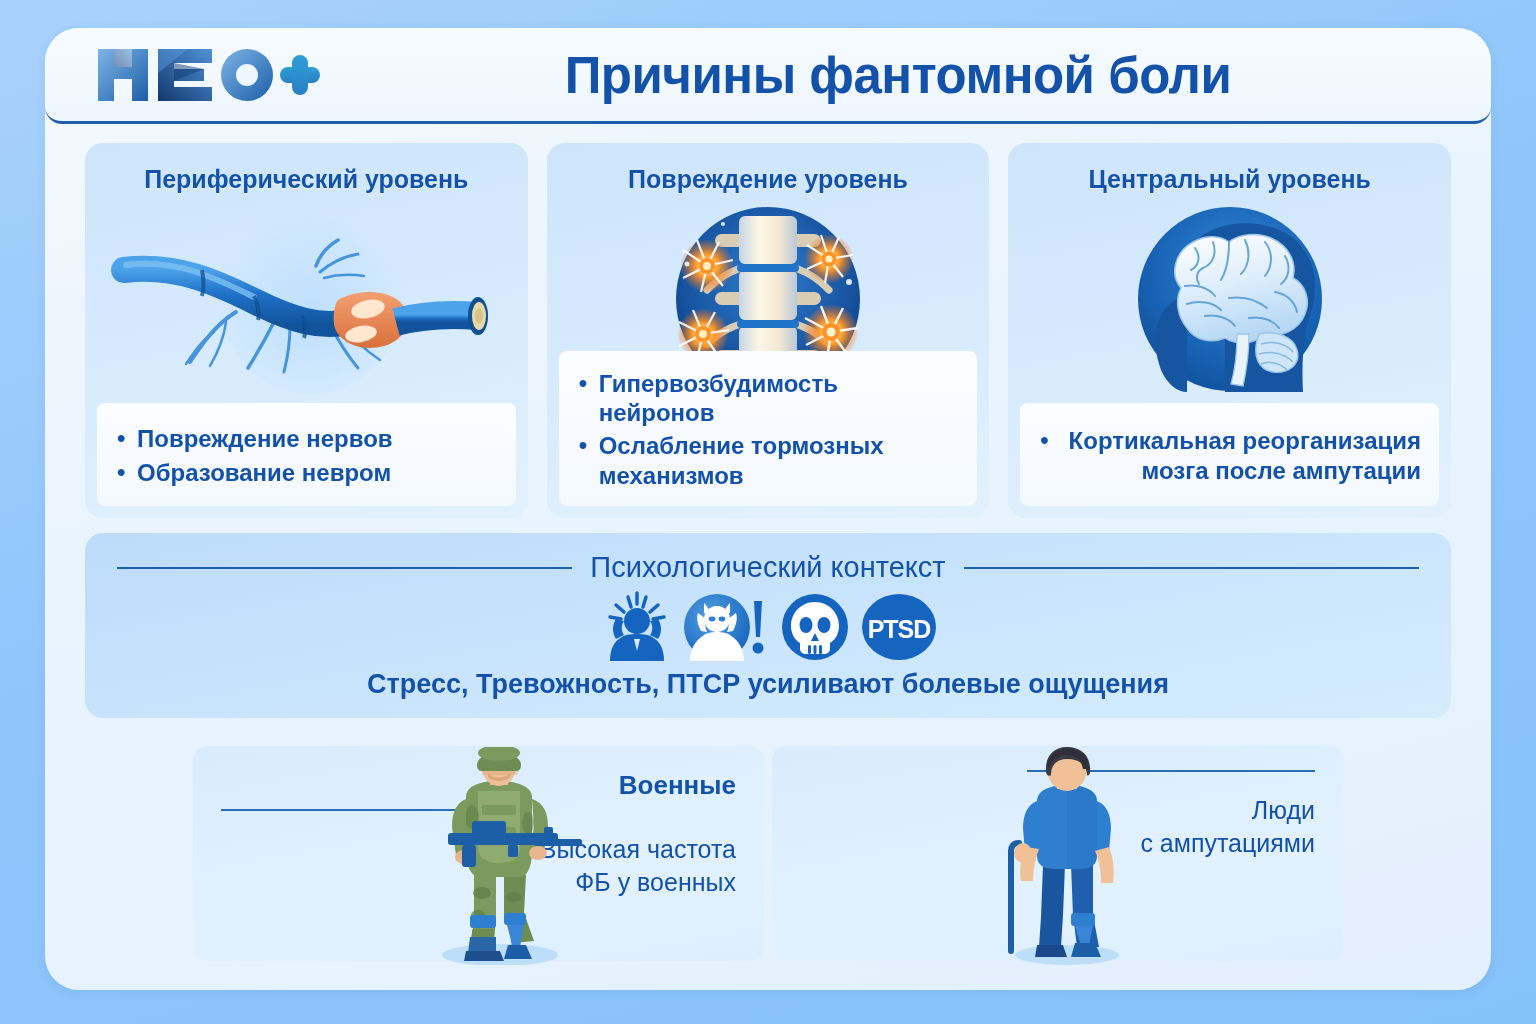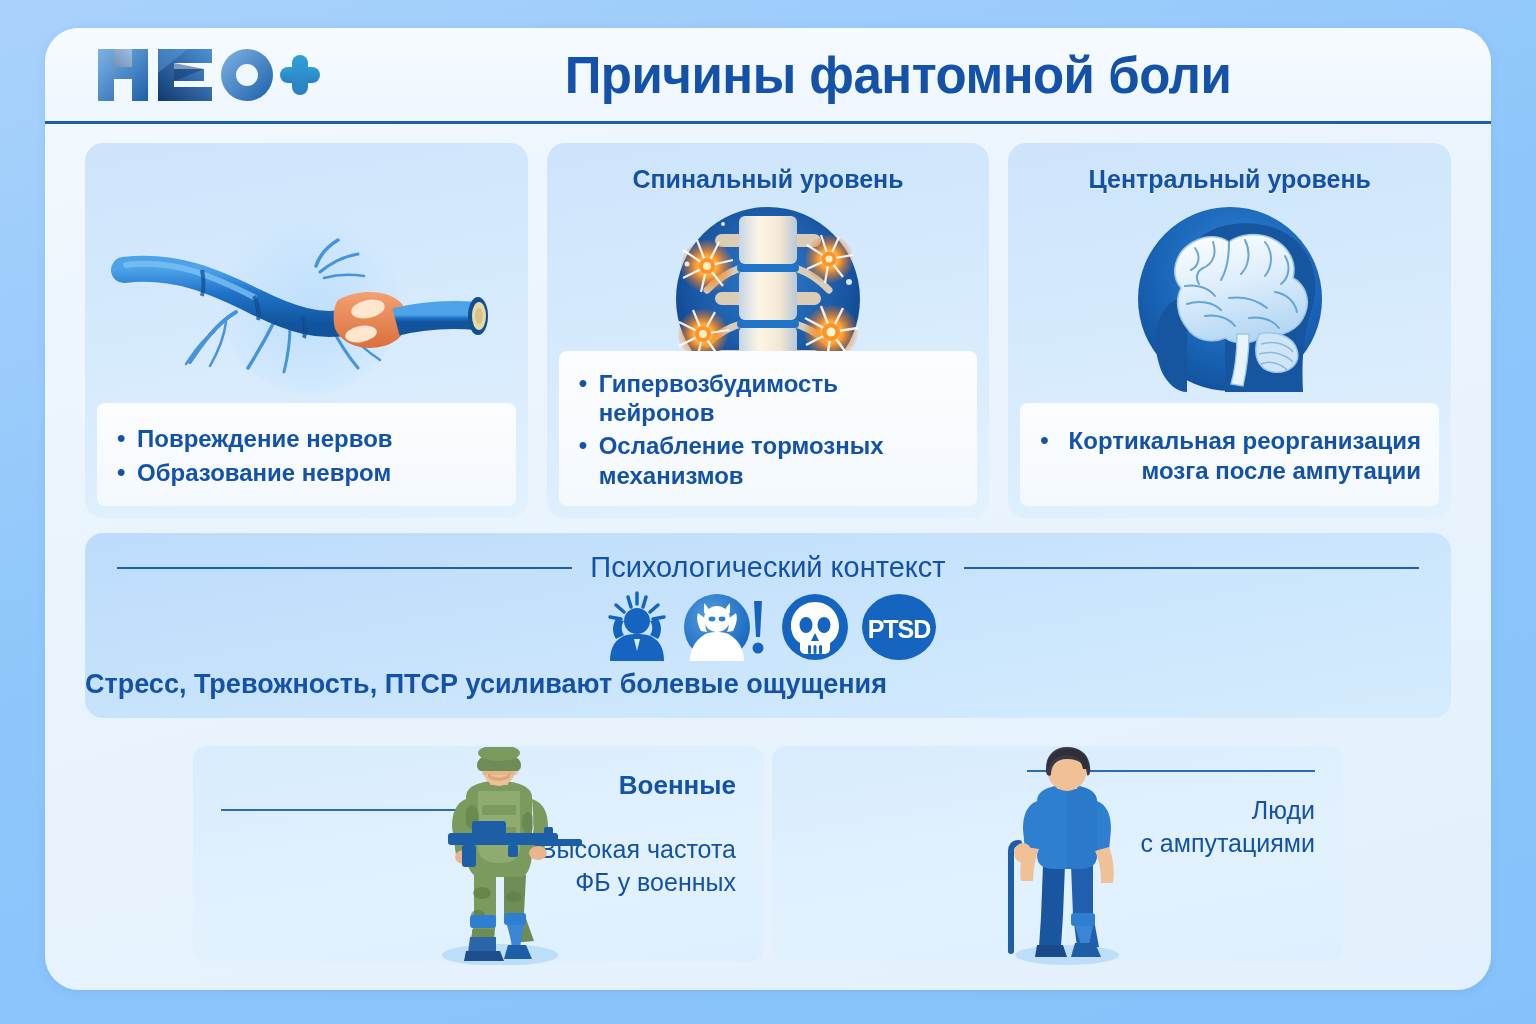--- a/index.html
+++ b/index.html
@@ -24,20 +24,21 @@
     box-shadow: 0 2px 10px rgba(40,90,160,0.10);
     overflow: hidden;
   }
 
   
   .header {
     position: absolute;
     left: 0; top: 0; right: 0; height: 96px;
     border-bottom: 3px solid #1f5fa9;
     background: linear-gradient(180deg, #f6fbff 0%, #eef6fe 100%);
+    border-radius: 17px;
   }
   .logo {
     position: absolute;
     left: 47px; top: 14px;
     height: 64px;
     display: flex; align-items: center;
   }
   .logo svg { display: block; }
 
   .page-title {
@@ -137,21 +138,21 @@
     position: absolute;
     top: 58px; left: 0; right: 0;
     display: flex; align-items: flex-end; justify-content: center;
     gap: 8px;
     height: 72px;
   }
   .psych-icons svg { display: block; }
   .psych-caption {
     position: absolute;
     bottom: 18px; left: 0; right: 0;
-    text-align: left;
+    text-align: center;
     font-size: 27px;
     font-weight: bold;
     color: #1352a8;
     white-space: nowrap;
   }
 
   
   .groups {
     position: absolute;
     left: 148px; top: 718px;
@@ -240,20 +241,21 @@
         <rect x="200" y="12" width="16" height="40" rx="8" fill="url(#lgC)"></rect>
       </svg>
     </div>
 
     <div class="page-title">Причины фантомной боли</div>
   </div>
 
   <div class="cards">
 
     <div class="card left">
+      <div class="card-title">Периферический уровень</div>
       <div class="card-art">
         <svg width="400" height="190" viewBox="0 0 400 190">
           <defs>
             <radialGradient id="halo1" cx="50%" cy="55%" r="55%">
               <stop offset="0%" stop-color="#bddffc"></stop>
                 <stop offset="100%" stop-color="#bddffc" stop-opacity="0"></stop>
             </radialGradient>
             <linearGradient id="nerve" x1="0" y1="0" x2="0" y2="1">
               <stop offset="0%" stop-color="#4da3ea"></stop>
                 <stop offset="45%" stop-color="#1f72c8"></stop>
@@ -298,21 +300,21 @@
           <ellipse cx="373" cy="112" rx="4" ry="8" fill="#d8c48b"></ellipse>
         </svg>
       </div>
       <div class="bullets">
         <div class="bullet">Повреждение нервов</div>
         <div class="bullet">Образование невром</div>
       </div>
     </div>
 
     <div class="card center">
-      <div class="card-title">Спинальный уровень</div>
+      <div class="card-title">Повреждение уровень</div>
       <div class="card-art">
         <svg width="210" height="190" viewBox="0 0 210 190">
           <defs>
             <radialGradient id="discG" cx="50%" cy="40%" r="65%">
               <stop offset="0%" stop-color="#2f7fd0"></stop>
                 <stop offset="70%" stop-color="#17539f"></stop>
               <stop offset="100%" stop-color="#0d3c7e"></stop>
             </radialGradient>
             <linearGradient id="vert" x1="0" y1="0" x2="1" y2="0">
               <stop offset="0%" stop-color="#c7d5e4"></stop>

